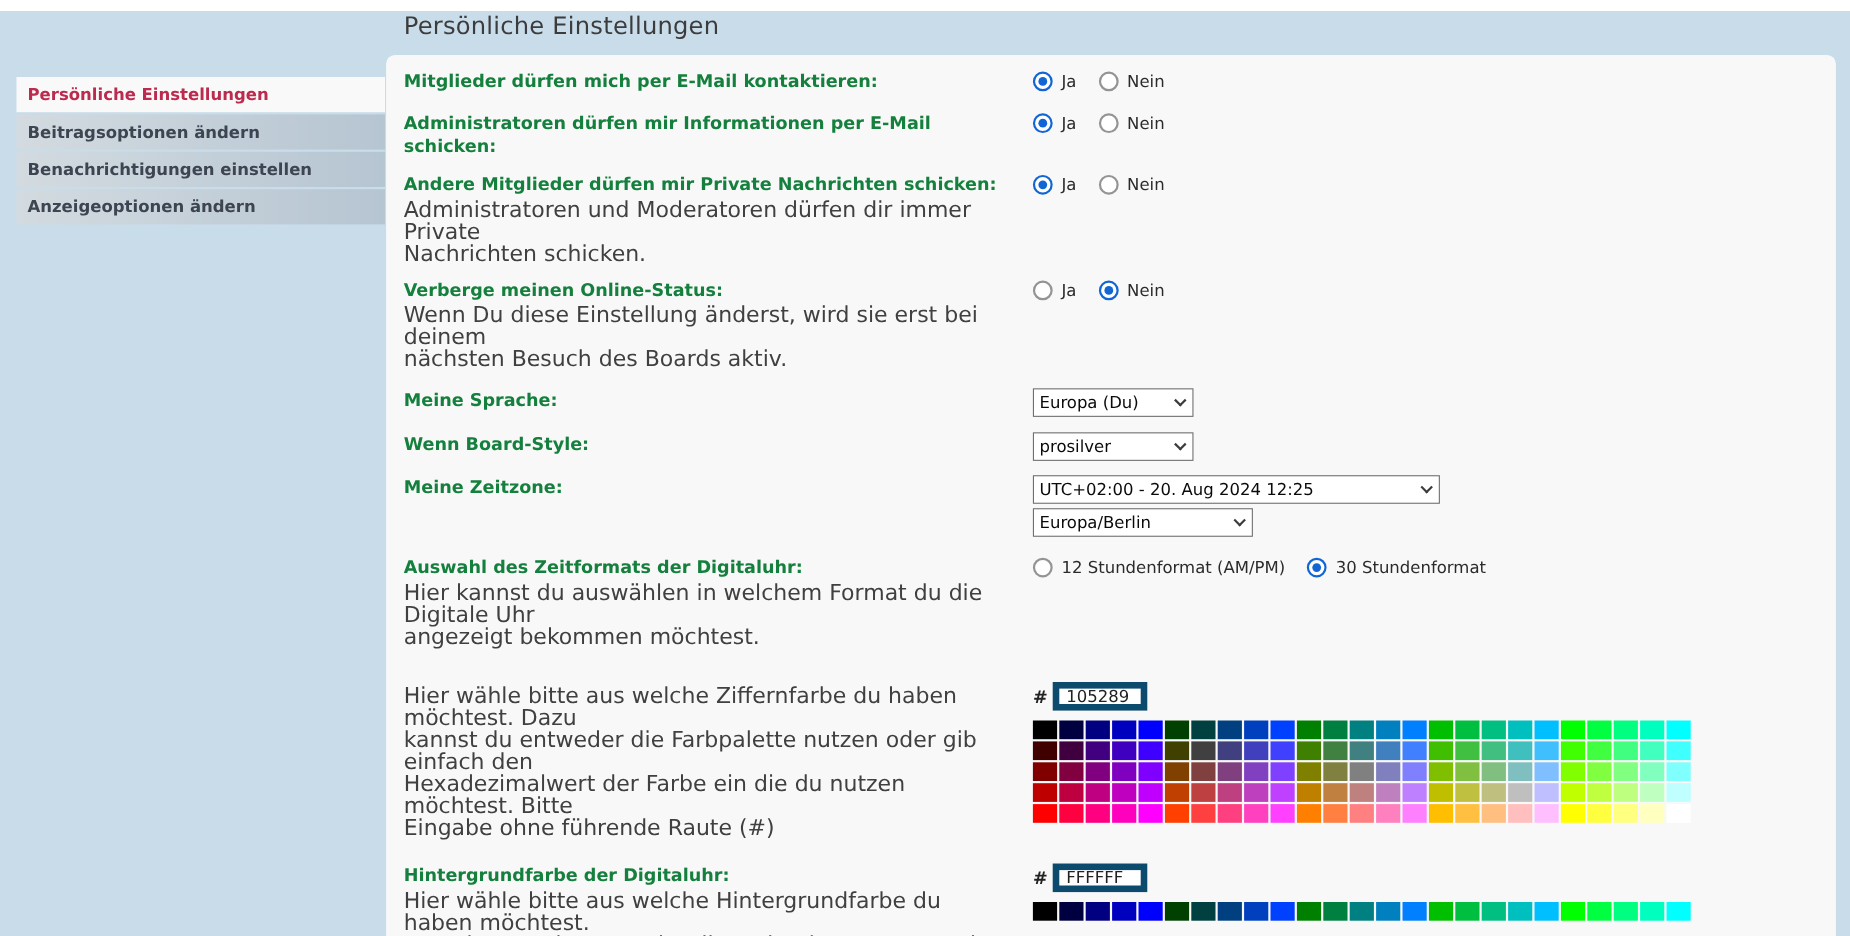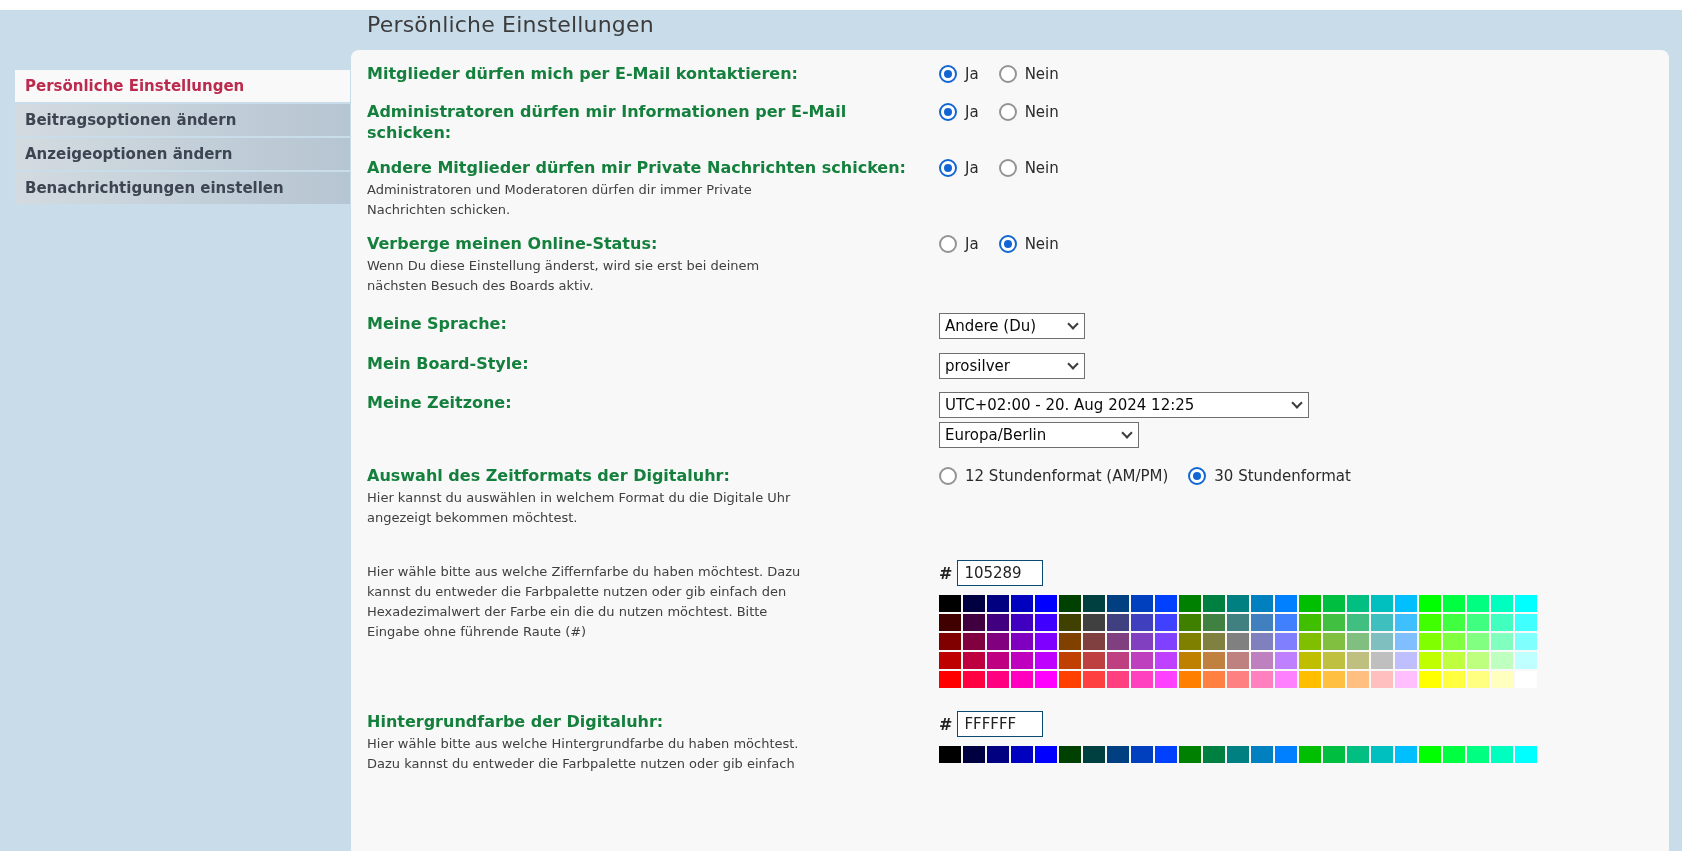--- a/index.html
+++ b/index.html
@@ -35,21 +35,21 @@
   }
   .row { display:flex; }
   .lcol { width:556px; flex:none; }
   .rcol { padding-left:16px; flex:1; }
 
   .label {
     font-size:16px; font-weight:bold; color:#15803d;
     line-height:21px; white-space:pre-line;
   }
   .desc {
-    font-size:13px; color:#404040; line-height:20px;
+    font-size:20px; color:#404040; line-height:20px;
     white-space:pre-line; margin-top:2px;
   }
   .link { color:#105289; text-decoration:none; cursor:pointer; }
 
   
   .radio-group { display:flex; align-items:center; height:21px; }
   .radio {
     width:18px; height:18px; border-radius:50%; background:#fff;
     border:2px solid #949494; position:relative; flex:none; cursor:pointer;
   }
@@ -71,21 +71,21 @@
     width:8px; height:8px; flex:none; margin-left:10px; margin-top:-4px;
     border-left:2px solid #3c3c3c; border-bottom:2px solid #3c3c3c;
     transform:rotate(-45deg);
   }
   .select-stack { display:flex; flex-direction:column; gap:4px; align-items:flex-start; }
 
   
   .hexwrap { display:flex; align-items:center; }
   .hash { font-size:16px; font-weight:bold; color:#222; margin-right:5px; }
   .hexinput {
-    width:86px; height:26px; border:1px solid #0c4a6e; background:#fff;
+    width:86px; height:26px; border:6px solid #0c4a6e; background:#fff;
     font-size:15px; color:#222; padding-left:6px;
     font-family:"DejaVu Sans","Liberation Sans",sans-serif;
   }
   .palette {
     display:grid; grid-template-columns:repeat(25,22px); grid-auto-rows:17px;
     gap:2px; margin-top:9px; width:598px;
   }
   .swatch { cursor:pointer; }
 
   .standard-line { font-size:16px; color:#333; }
@@ -101,22 +101,22 @@
 
 <div class="page">
   <div class="top-strip"></div>
   <div class="page-title">Persönliche Einstellungen</div>
 
   <div class="content">
 
     <nav class="sidebar">
         <div class="menu-item active">Persönliche Einstellungen</div>
         <div class="menu-item">Beitragsoptionen ändern</div>
+        <div class="menu-item">Benachrichtigungen einstellen</div>
         <div class="menu-item">Anzeigeoptionen ändern</div>
-        <div class="menu-item">Benachrichtigungen einstellen</div>
       </nav>
 
     <main class="panel">
 
       <div class="row mb17">
         <div class="lcol">
           <div class="label">Mitglieder dürfen mich per E-Mail kontaktieren:</div>
         </div>
         <div class="rcol">
           <div class="radio-group">
@@ -174,29 +174,29 @@
           </div>
         </div>
       </div>
 
       <div class="row mb14">
         <div class="lcol">
           <div class="label">Meine Sprache:</div>
         </div>
         <div class="rcol">
           <div class="select" style="width:146px">
-            <span>Andere (Du)</span>
+            <span>Europa (Du)</span>
             <span class="chevron"></span>
           </div>
         </div>
       </div>
 
       <div class="row mb13">
         <div class="lcol">
-          <div class="label">Mein Board-Style:</div>
+          <div class="label">Wenn Board-Style:</div>
         </div>
         <div class="rcol">
           <div class="select" style="width:146px">
             <span>prosilver</span>
             <span class="chevron"></span>
           </div>
         </div>
       </div>
 
       <div class="row mb17">

